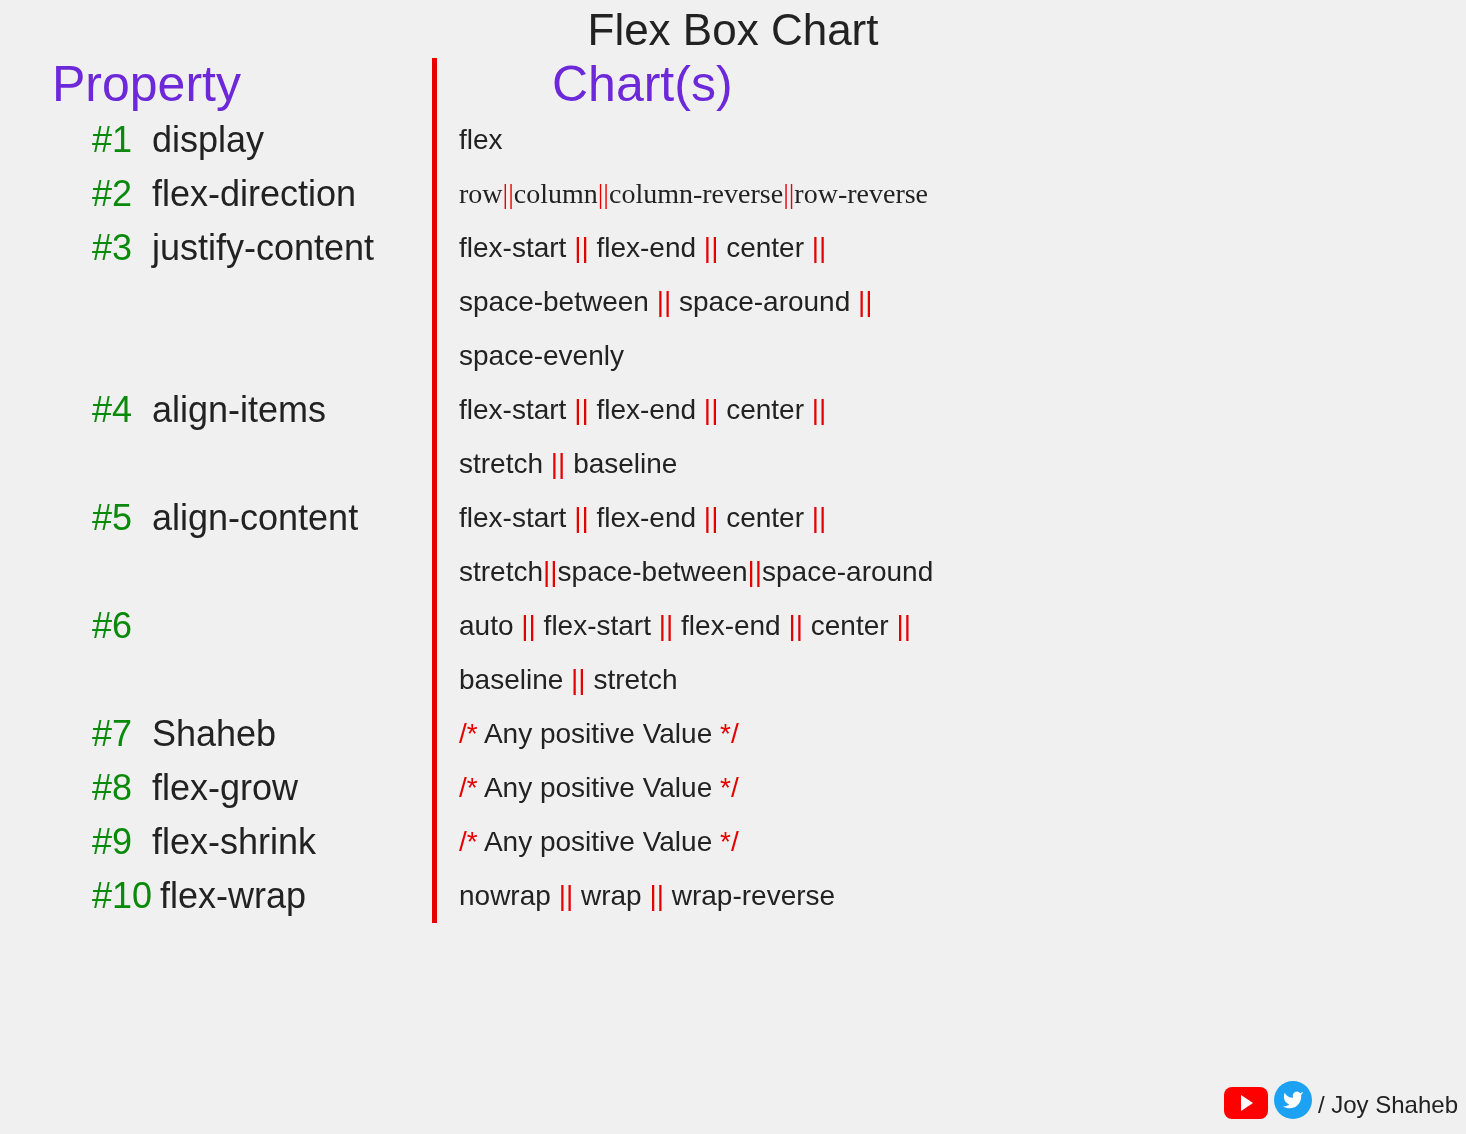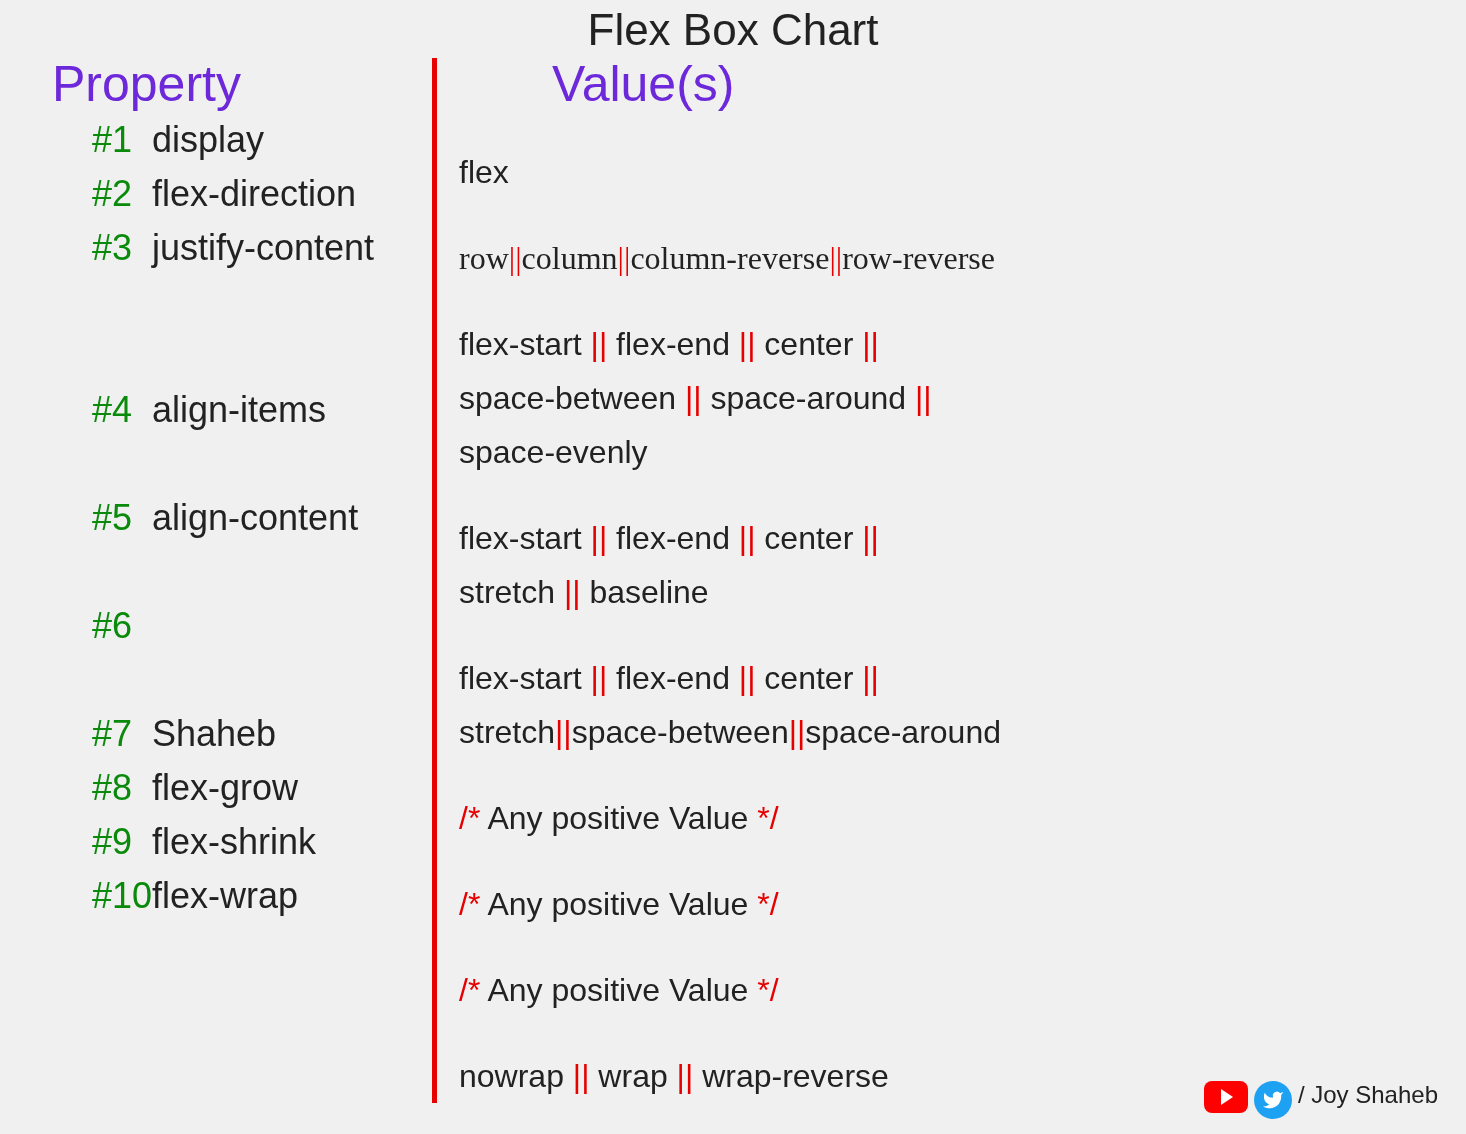--- a/index.html
+++ b/index.html
@@ -60,34 +60,33 @@
   .num {
     color: #0a8a0a;
     width: 60px;
     padding-left: 52px;
     flex-shrink: 0;
   }
   .prop {
     flex: 1;
   }
   .val {
-    font-size: 32px;
+    font-size: 28px;
     line-height: 54px;
-    margin-top: 32px;
   }
   .sep {
     color: #e60000;
     font-weight: 500;
   }
   .footer {
     position: absolute;
     bottom: 15px;
-    right: 28px;
+    right: 8px;
     display: flex;
-    align-items: flex-start;
+    align-items: flex-end;
     gap: 6px;
     font-size: 24px;
   }
   .yt {
     width: 44px;
     height: 32px;
     background: #ff0000;
     border-radius: 8px;
     display: flex;
     align-items: center;
@@ -112,21 +111,21 @@
   .tw svg { width: 22px; height: 22px; fill: #fff; }
 </style>
 </head>
 <body>
 
 <div class="page">
   <div class="title">Flex Box Chart</div>
 
   <div class="headers">
     <div class="col-left-head">Property</div>
-    <div class="col-right-head">Value(s)</div>
+    <div class="col-right-head">Chart(s)</div>
   </div>
 
   <div class="table">
     <div class="col-left" id="col-left">
         <div class="row" style="height: 54px;">
           <span class="num">#1</span>
           <span class="prop">display</span>
         </div>
         <div class="row" style="height: 54px;">
           <span class="num">#2</span>
@@ -152,32 +151,33 @@
           <span class="prop">Shaheb</span>
         </div>
         <div class="row" style="height: 54px;">
           <span class="num">#8</span>
           <span class="prop">flex-grow</span>
         </div>
         <div class="row" style="height: 54px;">
           <span class="num">#9</span>
           <span class="prop">flex-shrink</span>
         </div>
-        <div class="row" style="height: 54px;">
+        <div class="row" style="height: 54px; gap: 8px;">
           <span class="num">#10</span>
           <span class="prop">flex-wrap</span>
         </div>
       </div>
     <div class="divider"></div>
     <div class="col-right" id="col-right">
         <div class="val" style="height: 54px;">flex</div>
         <div class="val" style="height: 54px; font-family: Liberation Serif, serif;">row<span class="sep">||</span>column<span class="sep">||</span>column-reverse<span class="sep">||</span>row-reverse</div>
         <div class="val" style="height: 162px;">flex-start <span class="sep">||</span> flex-end <span class="sep">||</span> center <span class="sep">||</span><br>space-between <span class="sep">||</span> space-around <span class="sep">||</span><br>space-evenly</div>
         <div class="val" style="height: 108px;">flex-start <span class="sep">||</span> flex-end <span class="sep">||</span> center <span class="sep">||</span><br>stretch <span class="sep">||</span> baseline</div>
         <div class="val" style="height: 108px;">flex-start <span class="sep">||</span> flex-end <span class="sep">||</span> center <span class="sep">||</span><br>stretch<span class="sep">||</span>space-between<span class="sep">||</span>space-around</div>
+        <div class="val" style="height: 108px;">auto <span class="sep">||</span> flex-start <span class="sep">||</span> flex-end <span class="sep">||</span> center <span class="sep">||</span><br>baseline <span class="sep">||</span> stretch</div>
         <div class="val" style="height: 54px;"><span class="sep">/*</span> Any positive Value <span class="sep">*/</span></div>
         <div class="val" style="height: 54px;"><span class="sep">/*</span> Any positive Value <span class="sep">*/</span></div>
         <div class="val" style="height: 54px;"><span class="sep">/*</span> Any positive Value <span class="sep">*/</span></div>
         <div class="val" style="height: 54px;">nowrap <span class="sep">||</span> wrap <span class="sep">||</span> wrap-reverse</div>
       </div>
   </div>
 </div>
 
 <div class="footer">
   <span class="yt"></span>

